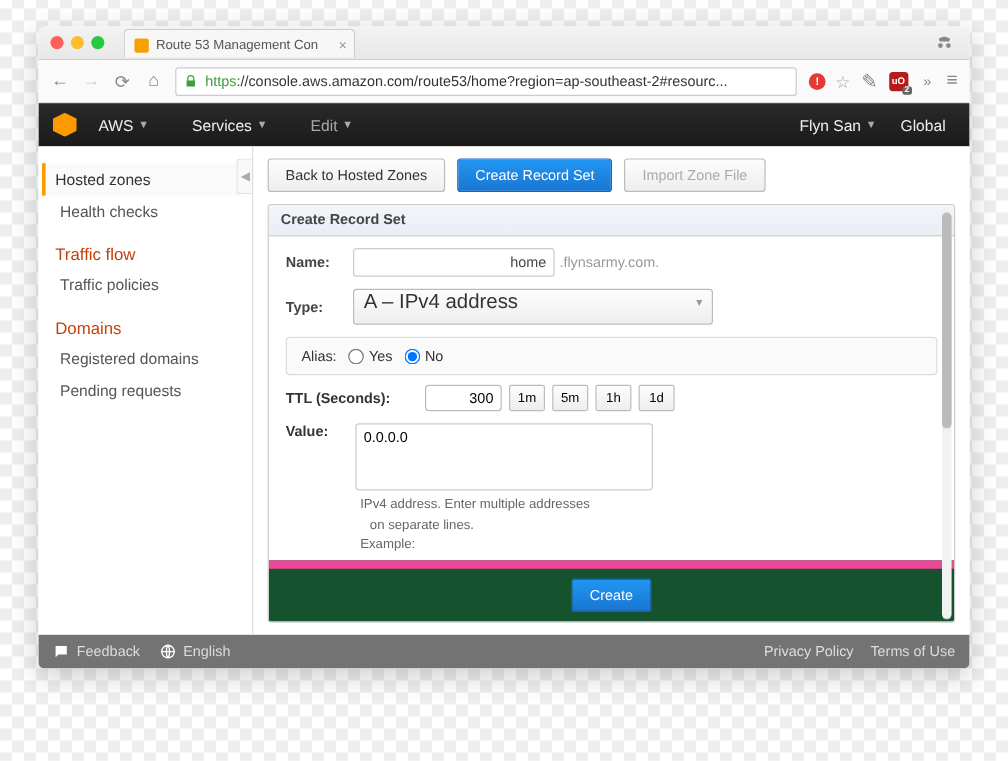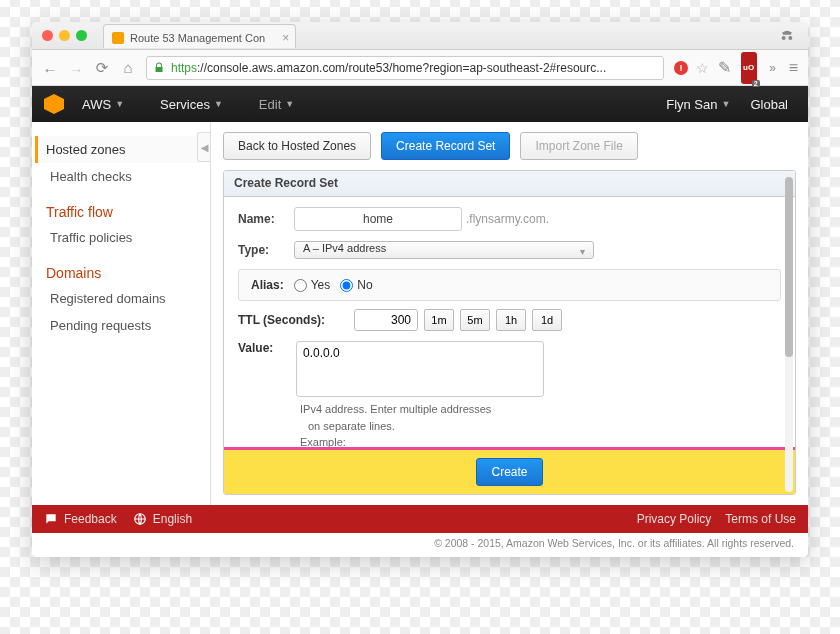--- a/index.html
+++ b/index.html
@@ -18,21 +18,21 @@
 .nav-btn { color: #888; font-size: 15px; cursor: pointer; width: 16px; text-align: center; }
 .urlbar { flex: 1; height: 24px; border: 1px solid #ccc; border-radius: 3px; display: flex; align-items: center; padding: 0 6px; font-size: 12px; color: #333; background: #fff; overflow: hidden; }
 .lock { width: 14px; height: 14px; margin-right: 4px; display:flex; align-items:center; }
 .lock svg { fill: #3a9e3a; }
 .url-proto { color: #3a9e3a; }
 .url-rest { color: #333; white-space: nowrap; }
 .nav-ext { display: flex; gap: 8px; align-items: center; }
 .ext-icon { width: 16px; height: 16px; display:flex; align-items:center; justify-content:center; }
 .red-circle { width: 14px; height: 14px; background: #e53935; border-radius: 50%; color:#fff; font-size:9px; display:flex; align-items:center; justify-content:center; font-weight:bold; }
 .star { color: #aaa; font-size: 14px; }
-.ublock { width: 16px; height: 32px; background: #b71c1c; border-radius: 3px; color:#fff; font-size: 8px; display:flex; align-items:center; justify-content:center; font-weight:bold; position:relative; }
+.ublock { width: 16px; height: 16px; background: #b71c1c; border-radius: 3px; color:#fff; font-size: 8px; display:flex; align-items:center; justify-content:center; font-weight:bold; position:relative; }
 .ublock-badge { position:absolute; bottom:-3px; right:-3px; background:#666; color:#fff; font-size:7px; padding:0 2px; border-radius:2px; }
 .hamburger { color:#888; font-size:16px; }
 
 .aws-header { height: 36px; background: linear-gradient(#2a2a2a,#1a1a1a); display: flex; align-items: center; padding: 0 12px; color: #eee; font-size: 13px; }
 .aws-logo { width: 20px; height: 20px; background: #ff9900; clip-path: polygon(50% 0%, 100% 25%, 100% 75%, 50% 100%, 0% 75%, 0% 25%); margin-right: 10px; }
 .aws-menu { display: flex; gap: 20px; align-items: center; }
 .aws-menu-item { padding: 4px 8px; cursor: pointer; color: #eee; display:flex; align-items:center; gap:4px; }
 .aws-menu-item.dim { color: #aaa; }
 .caret { font-size: 9px; color: #aaa; }
 .aws-right { margin-left: auto; display: flex; gap: 4px; }
@@ -49,45 +49,45 @@
 .btn { height: 28px; padding: 0 14px; border: 1px solid #bbb; border-radius: 3px; background: linear-gradient(#fdfdfd,#eee); font-size: 12px; color: #333; cursor: pointer; display:flex; align-items:center; }
 .btn.primary { background: linear-gradient(#2196f3,#1976d2); border-color: #1565c0; color: #fff; }
 .btn.disabled { color: #aaa; }
 
 .panel { border: 1px solid #ccc; border-radius: 3px; flex: 1; overflow: hidden; display:flex; flex-direction:column; position:relative; background:#fff; }
 .panel-header { background: linear-gradient(#f2f6fa,#e8eef5); height: 26px; border-bottom: 1px solid #ccc; padding: 5px 10px; font-size: 12px; font-weight: bold; color: #444; }
 .panel-body { padding: 10px 14px; font-size: 12px; color: #333; overflow:auto; flex:1; }
 .form-row { display: flex; align-items: center; margin-bottom: 10px; }
 .form-label { width: 56px; font-weight: bold; color: #444; }
 .input { height: 24px; border: 1px solid #ccc; border-radius: 3px; padding: 0 6px; font-size: 12px; }
-.name-input { width: 168px; text-align: center; color: #444; }
+.name-input { width: 168px; text-align: right; color: #444; }
 .domain-suffix { color: #999; margin-left: 4px; font-size: 12px; }
-.select { height: 18px; border: 1px solid #bbb; border-radius: 3px; background: linear-gradient(#fdfdfd,#eee); padding: 0 22px 0 8px; font-size: 11px; position:relative; width: 300px; }
+.select { height: 30px; border: 1px solid #bbb; border-radius: 3px; background: linear-gradient(#fdfdfd,#eee); padding: 0 22px 0 8px; font-size: 17px; position:relative; width: 300px; }
 .select::after { content:"▾"; position:absolute; right:8px; top:4px; color:#999; font-size:10px; }
 
 .subsection { border: 1px solid #ddd; border-radius: 3px; background: #fafafa; padding: 8px 12px; margin-bottom: 8px; }
 .alias-row { display:flex; align-items:center; gap:10px; }
 .radio { display:flex; align-items:center; gap:4px; font-size:12px; }
 .radio input { margin:0; }
 
 .ttl-row { display:flex; align-items:center; gap:6px; margin: 6px 0 10px 0; }
 .ttl-label { font-weight:bold; width: 110px; }
 .ttl-input { width: 64px; text-align:right; height:22px; border:1px solid #bbb; padding:0 6px; }
 .ttl-btn { height:22px; width:30px; border:1px solid #bbb; background:linear-gradient(#fdfdfd,#eee); font-size:11px; cursor:pointer; border-radius:2px; }
 
 .value-row { display:flex; align-items:flex-start; gap:10px; }
 .value-label { font-weight:bold; width: 48px; }
 .textarea { width: 248px; height: 56px; border: 1px solid #ccc; border-radius:3px; padding: 4px 6px; font-size:12px; font-family:Arial; resize:none; }
 .hint { font-size: 11px; color: #666; margin-left: 62px; margin-top: 4px; line-height: 1.5; }
 
-.panel-footer { border-top:3px solid #ec4899; padding: 8px; display:flex; justify-content:center; background:#fde047; }
+.panel-footer { border-top:7px solid #ec4899; padding: 8px; display:flex; justify-content:center; background:#14532d; }
 .scrollbar { position:absolute; right:2px; top:2px; bottom:2px; width:8px; background:#f2f2f2; border-radius:4px; }
 .scrollthumb { width:8px; height:180px; background:#bbb; border-radius:4px; position:absolute; top:4px; }
 
-.footer-black { height: 28px; background: #b91c1c; display:flex; align-items:center; padding: 0 12px; color:#ddd; font-size:12px; }
+.footer-black { height: 28px; background: #737373; display:flex; align-items:center; padding: 0 12px; color:#ddd; font-size:12px; }
 .fb-item { display:flex; align-items:center; gap:6px; margin-right:16px; cursor:pointer; }
 .fb-icon { width:14px; height:14px; }
 .fb-right { margin-left:auto; display:flex; gap:14px;padding-left:46px; }
 .footer-white { height: 24px; background:#fff; text-align:right; padding: 4px 14px 0 0; font-size:10.5px; color:#888; }
 </style>
 </head>
 <body>
 
 <div class="browser">
   <div class="titlebar">
@@ -186,21 +186,21 @@
             <input class="input name-input" value="home" style="">
             <span class="domain-suffix">.flynsarmy.com.</span>
           </div>
           <div class="form-row">
             <span class="form-label">Type:</span>
             <div class="select"><span>A – IPv4 address</span></div>
           </div>
 
           <div class="subsection">
             <div class="alias-row">
-              <span style="font-weight:bold">Alias:</span>
+              <span style="font-weight:normal">Alias:</span>
               <label class="radio">
                   <input type="radio" name="alias" style="">
                   <span>Yes</span>
                 </label>
               <label class="radio">
                   <input type="radio" name="alias" checked="" style="">
                   <span>No</span>
                 </label>
             </div>
           </div>
@@ -248,14 +248,13 @@
           <circle cx="12" cy="12" r="9" fill="none" stroke="#fff" stroke-width="2"></circle>
           <path d="M3 12h18M12 3c3 3 3 15 0 18M12 3c-3 3-3 15 0 18" stroke="#fff" stroke-width="2" fill="none"></path>
         </svg>
       <span>English</span>
     </div>
     <div class="fb-right">
       <span>Privacy Policy</span>
       <span>Terms of Use</span>
     </div>
   </div>
-  <div class="footer-white">© 2008 - 2015, Amazon Web Services, Inc. or its affiliates. All rights reserved.</div>
 </div>
 
 </body></html>

